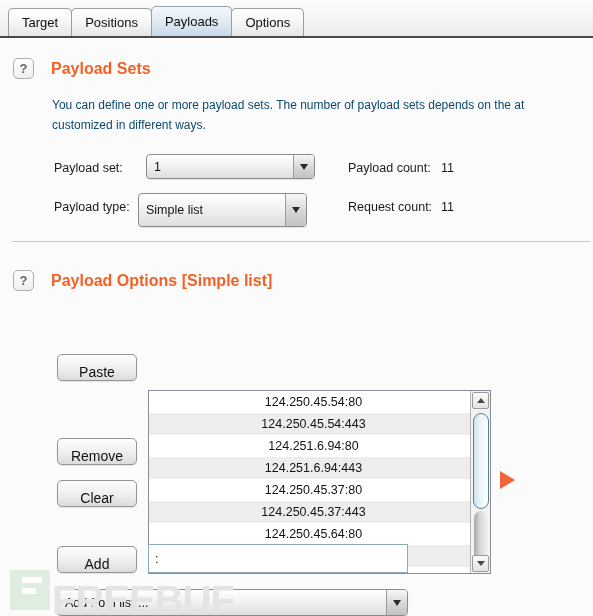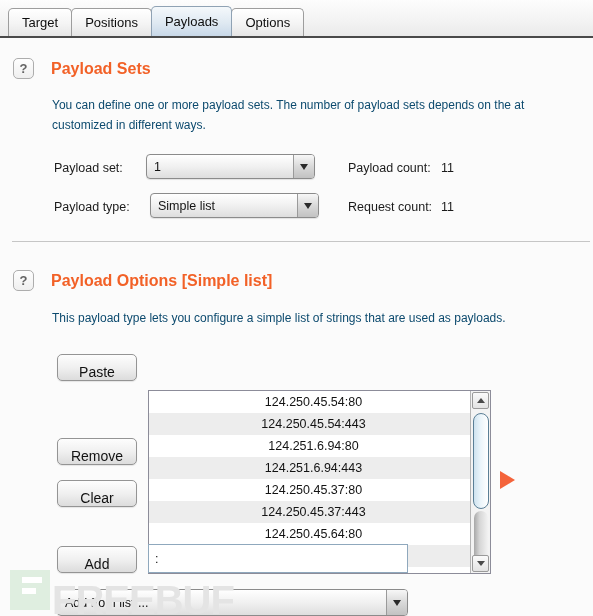--- a/index.html
+++ b/index.html
@@ -361,37 +361,36 @@
   <div class="combo" style="left:146px; top:116px; width:169px; height:25px;">
     <span class="ctext">1</span>
     <span class="carrow">
         <i></i>
       </span>
   </div>
   <div class="flabel" style="left:348px; top:123px;">Payload count:</div>
   <div class="flabel" style="left:441px; top:123px;">11</div>
 
   <div class="flabel" style="left:54px; top:162px;">Payload type:</div>
-  <div class="combo" style="left:150px; top:155px; width:169px; height:25px;align-items:center;">
+  <div class="combo" style="left:138px; top:155px; width:169px; height:34px;align-items:center;">
     <span class="ctext">Simple list</span>
     <span class="carrow">
         <i></i>
       </span>
   </div>
   <div class="flabel" style="left:348px; top:162px;">Request count:</div>
   <div class="flabel" style="left:441px; top:162px;">11</div>
 
   <div class="divider" style="top:203px;"></div>
 
   <div class="section-head" style="left:13px; top:232px;">
     <div class="help-icon">?</div>
     <div class="section-title">Payload Options [Simple list]</div>
   </div>
 
-  <div class="para" style="left:52px; top:270px;">This payload type lets you configure a simple list of strings that are used as payloads.</div>
 
   <div class="btn" style="left:57px; top:316px; width:80px; height:27px;">
     <span>Paste</span>
   </div>
   <div class="btn" style="left:57px; top:400px; width:80px; height:27px;">
     <span>Remove</span>
   </div>
   <div class="btn" style="left:57px; top:442px; width:80px; height:27px;">
     <span>Clear</span>
   </div>

